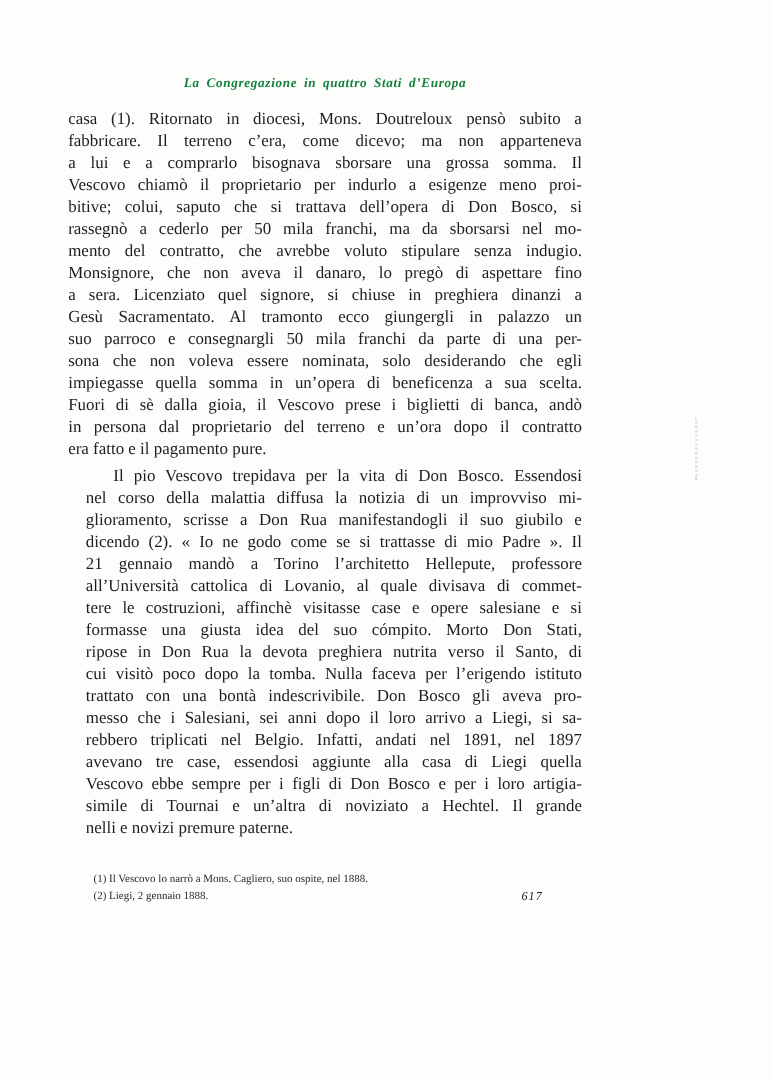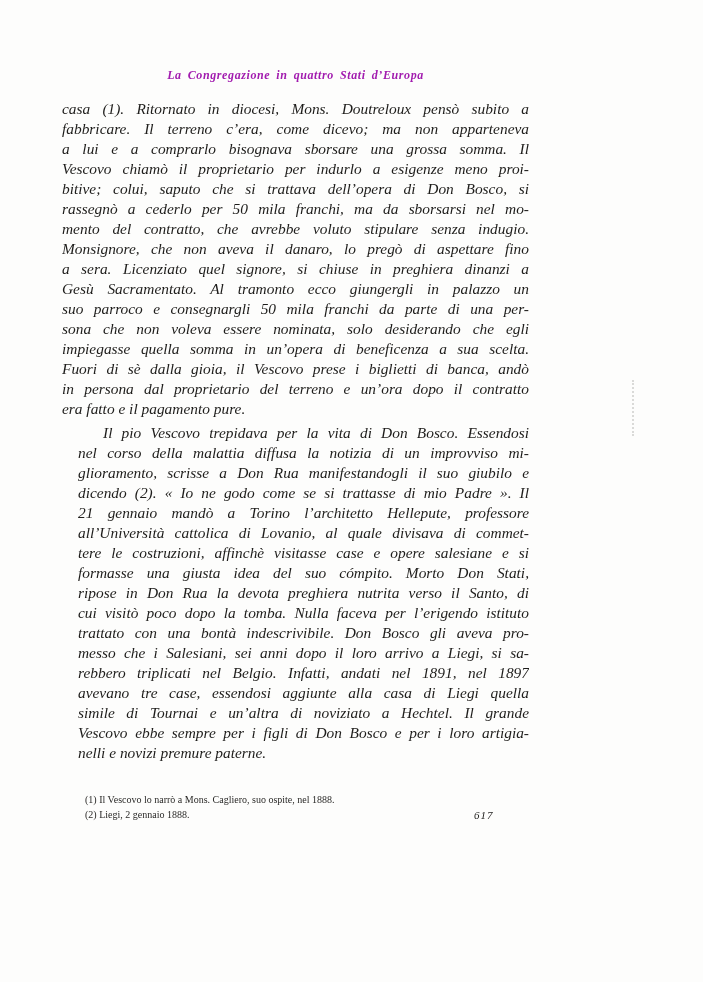--- a/index.html
+++ b/index.html
@@ -20,30 +20,29 @@
     position: absolute;
     top: 68px;
     left: 62px;
     width: 467px;
     text-align: center;
     font-style: italic;
     font-weight: bold;
     font-size: 12px;
     letter-spacing: 0.6px;
     word-spacing: 2.5px;
-    color: #a21caf;
+    color: #15803d;
   }
   .body-text {
     position: absolute;
     top: 99px;
     left: 62px;
     width: 467px;
     font-size: 15.4px;
     line-height: 20px;
-    font-style: italic;
   }
   .paragraph { margin: 0; }
   .paragraph + .paragraph { margin-top: 4px; margin-left: 16px; }
   .line {
     text-align: justify;
     text-align-last: justify;
     height: 20px;
     overflow: hidden;
   }
   .line.last {
@@ -116,22 +115,22 @@
       <div class="line">21 gennaio mandò a Torino l’architetto Hellepute, professore</div>
       <div class="line">all’Università cattolica di Lovanio, al quale divisava di commet-</div>
       <div class="line">tere le costruzioni, affinchè visitasse case e opere salesiane e si</div>
       <div class="line">formasse una giusta idea del suo cómpito. Morto Don Stati,</div>
       <div class="line">ripose in Don Rua la devota preghiera nutrita verso il Santo, di</div>
       <div class="line">cui visitò poco dopo la tomba. Nulla faceva per l’erigendo istituto</div>
       <div class="line">trattato con una bontà indescrivibile. Don Bosco gli aveva pro-</div>
       <div class="line">messo che i Salesiani, sei anni dopo il loro arrivo a Liegi, si sa-</div>
       <div class="line">rebbero triplicati nel Belgio. Infatti, andati nel 1891, nel 1897</div>
       <div class="line">avevano tre case, essendosi aggiunte alla casa di Liegi quella</div>
+      <div class="line">Vescovo ebbe sempre per i figli di Don Bosco e per i loro artigia-</div>
       <div class="line">simile di Tournai e un’altra di noviziato a Hechtel. Il grande</div>
-      <div class="line">Vescovo ebbe sempre per i figli di Don Bosco e per i loro artigia-</div>
       <div class="line last">nelli e novizi premure paterne.</div>
     </div>
 
   </div>
 
   <div class="footnotes">
     <div class="footnote">(1) Il Vescovo lo narrò a Mons. Cagliero, suo ospite, nel 1888.</div>
     <div class="footnote">(2) Liegi, 2 gennaio 1888.</div>
   </div>
 

